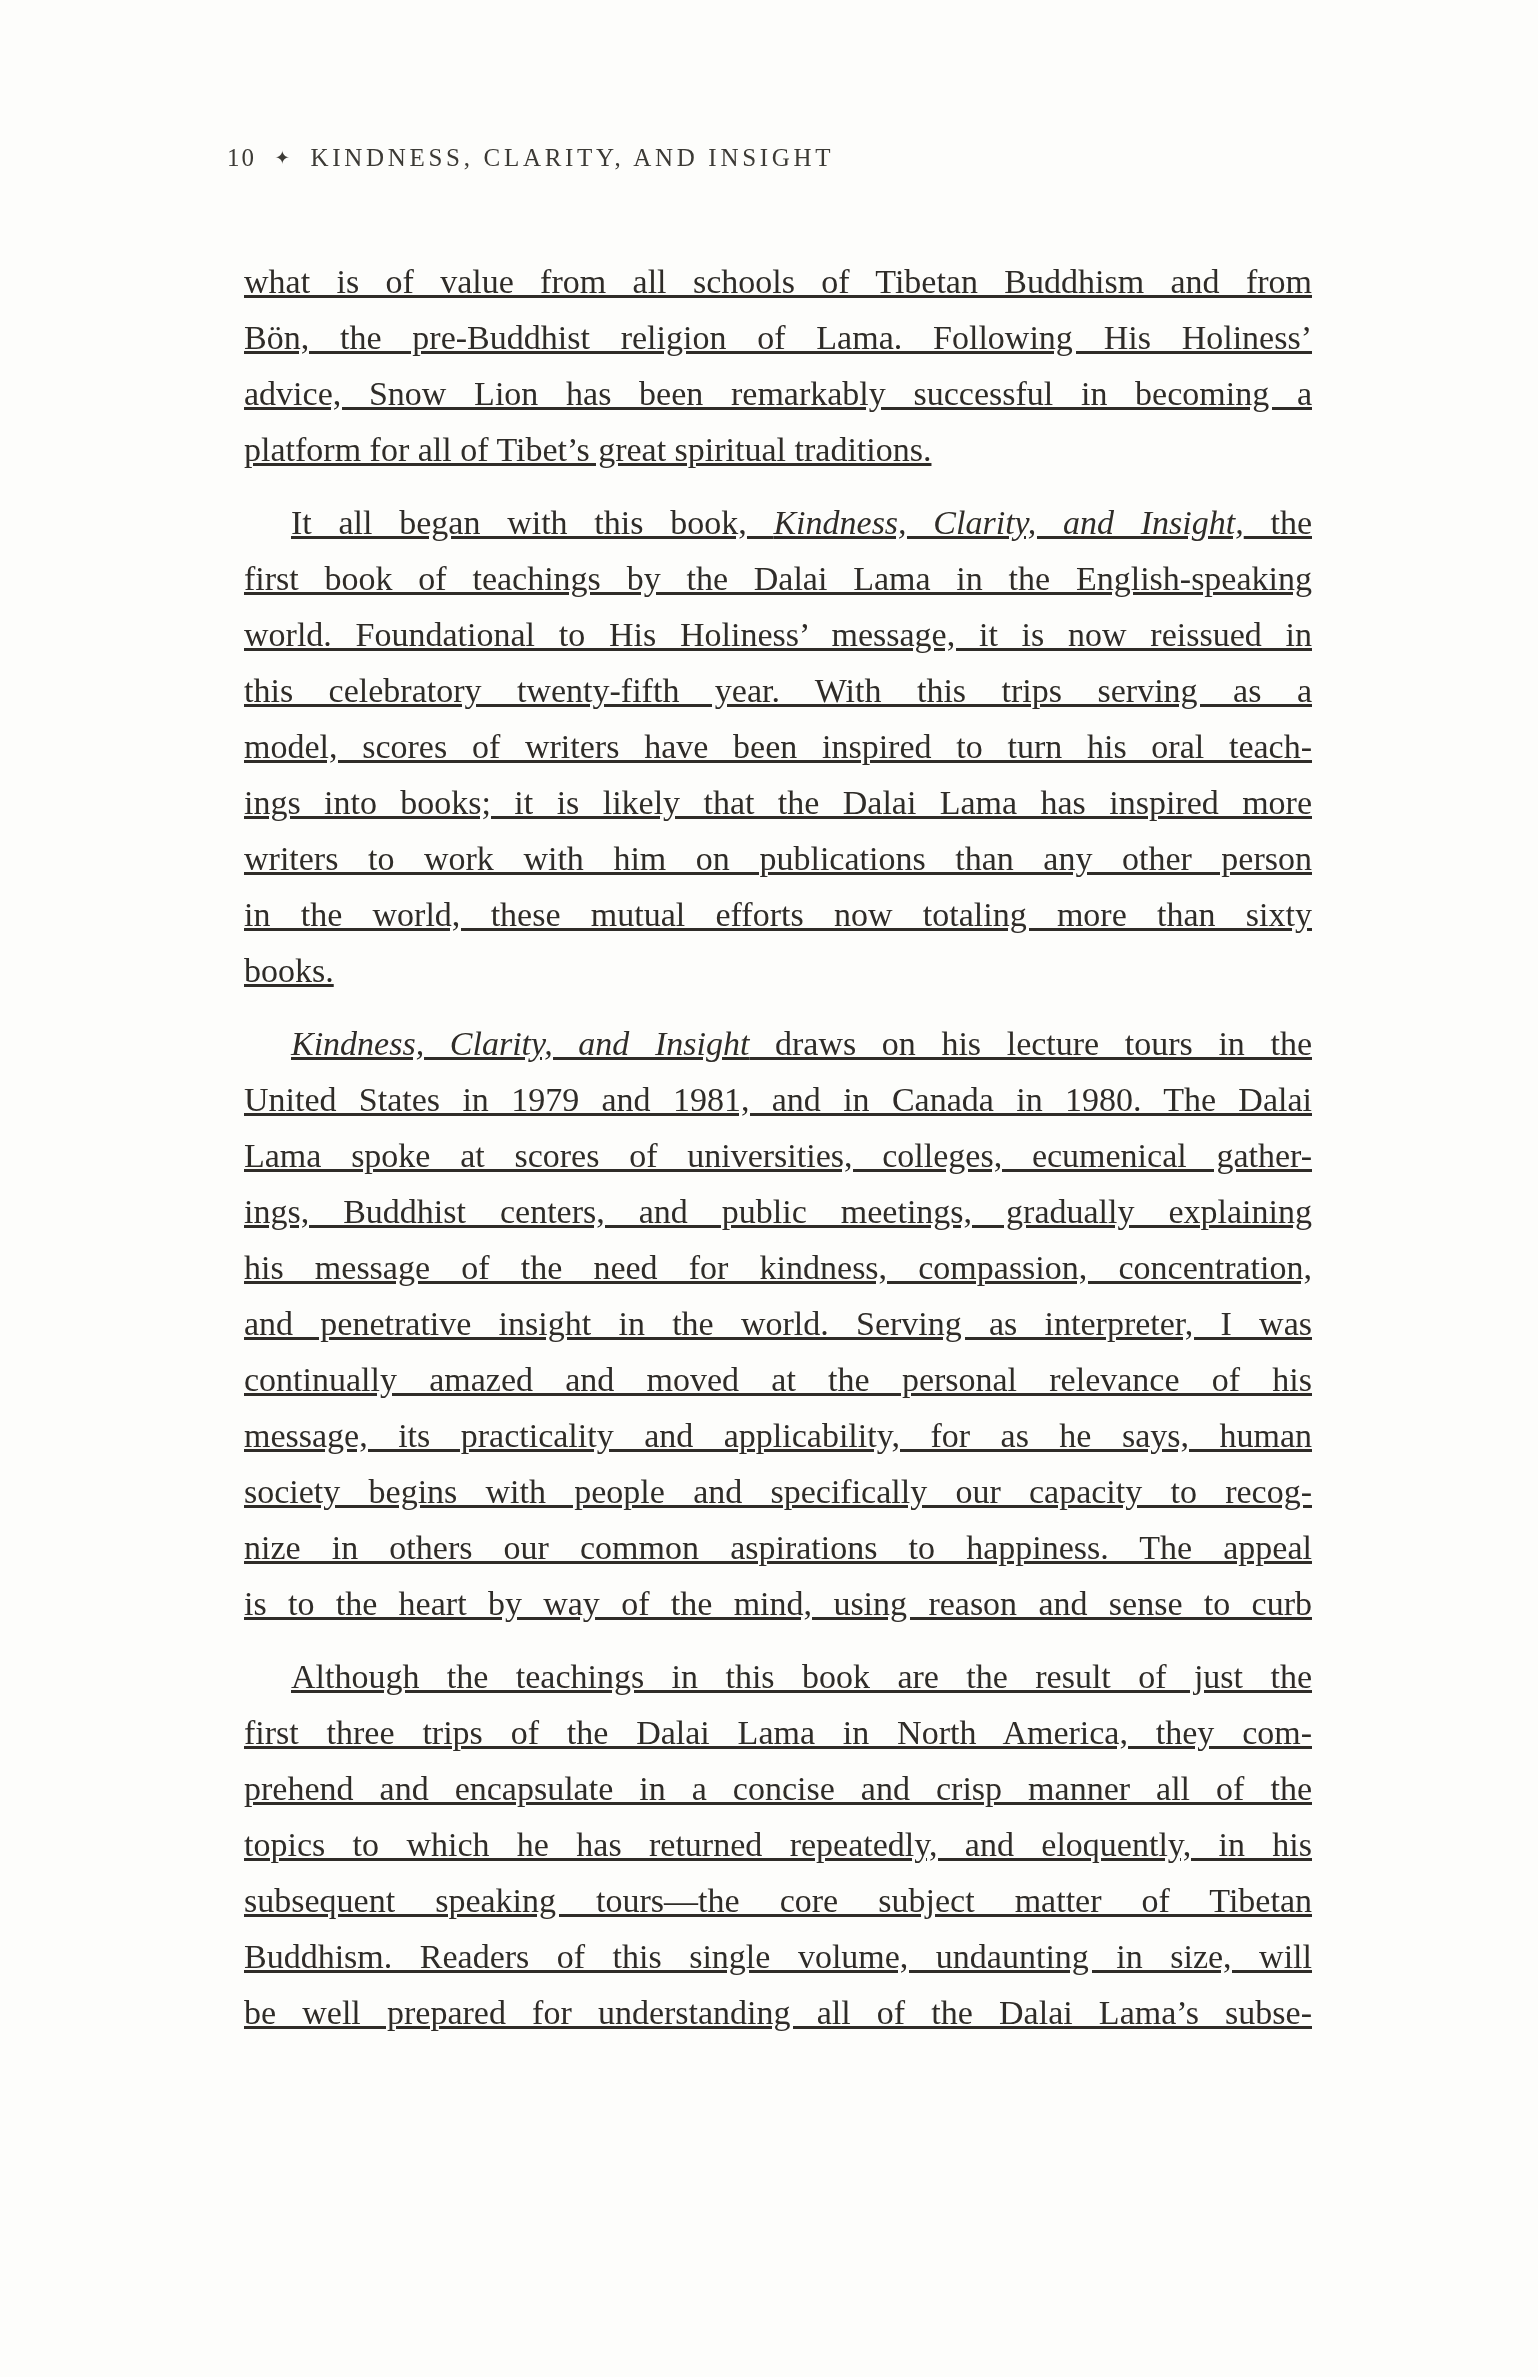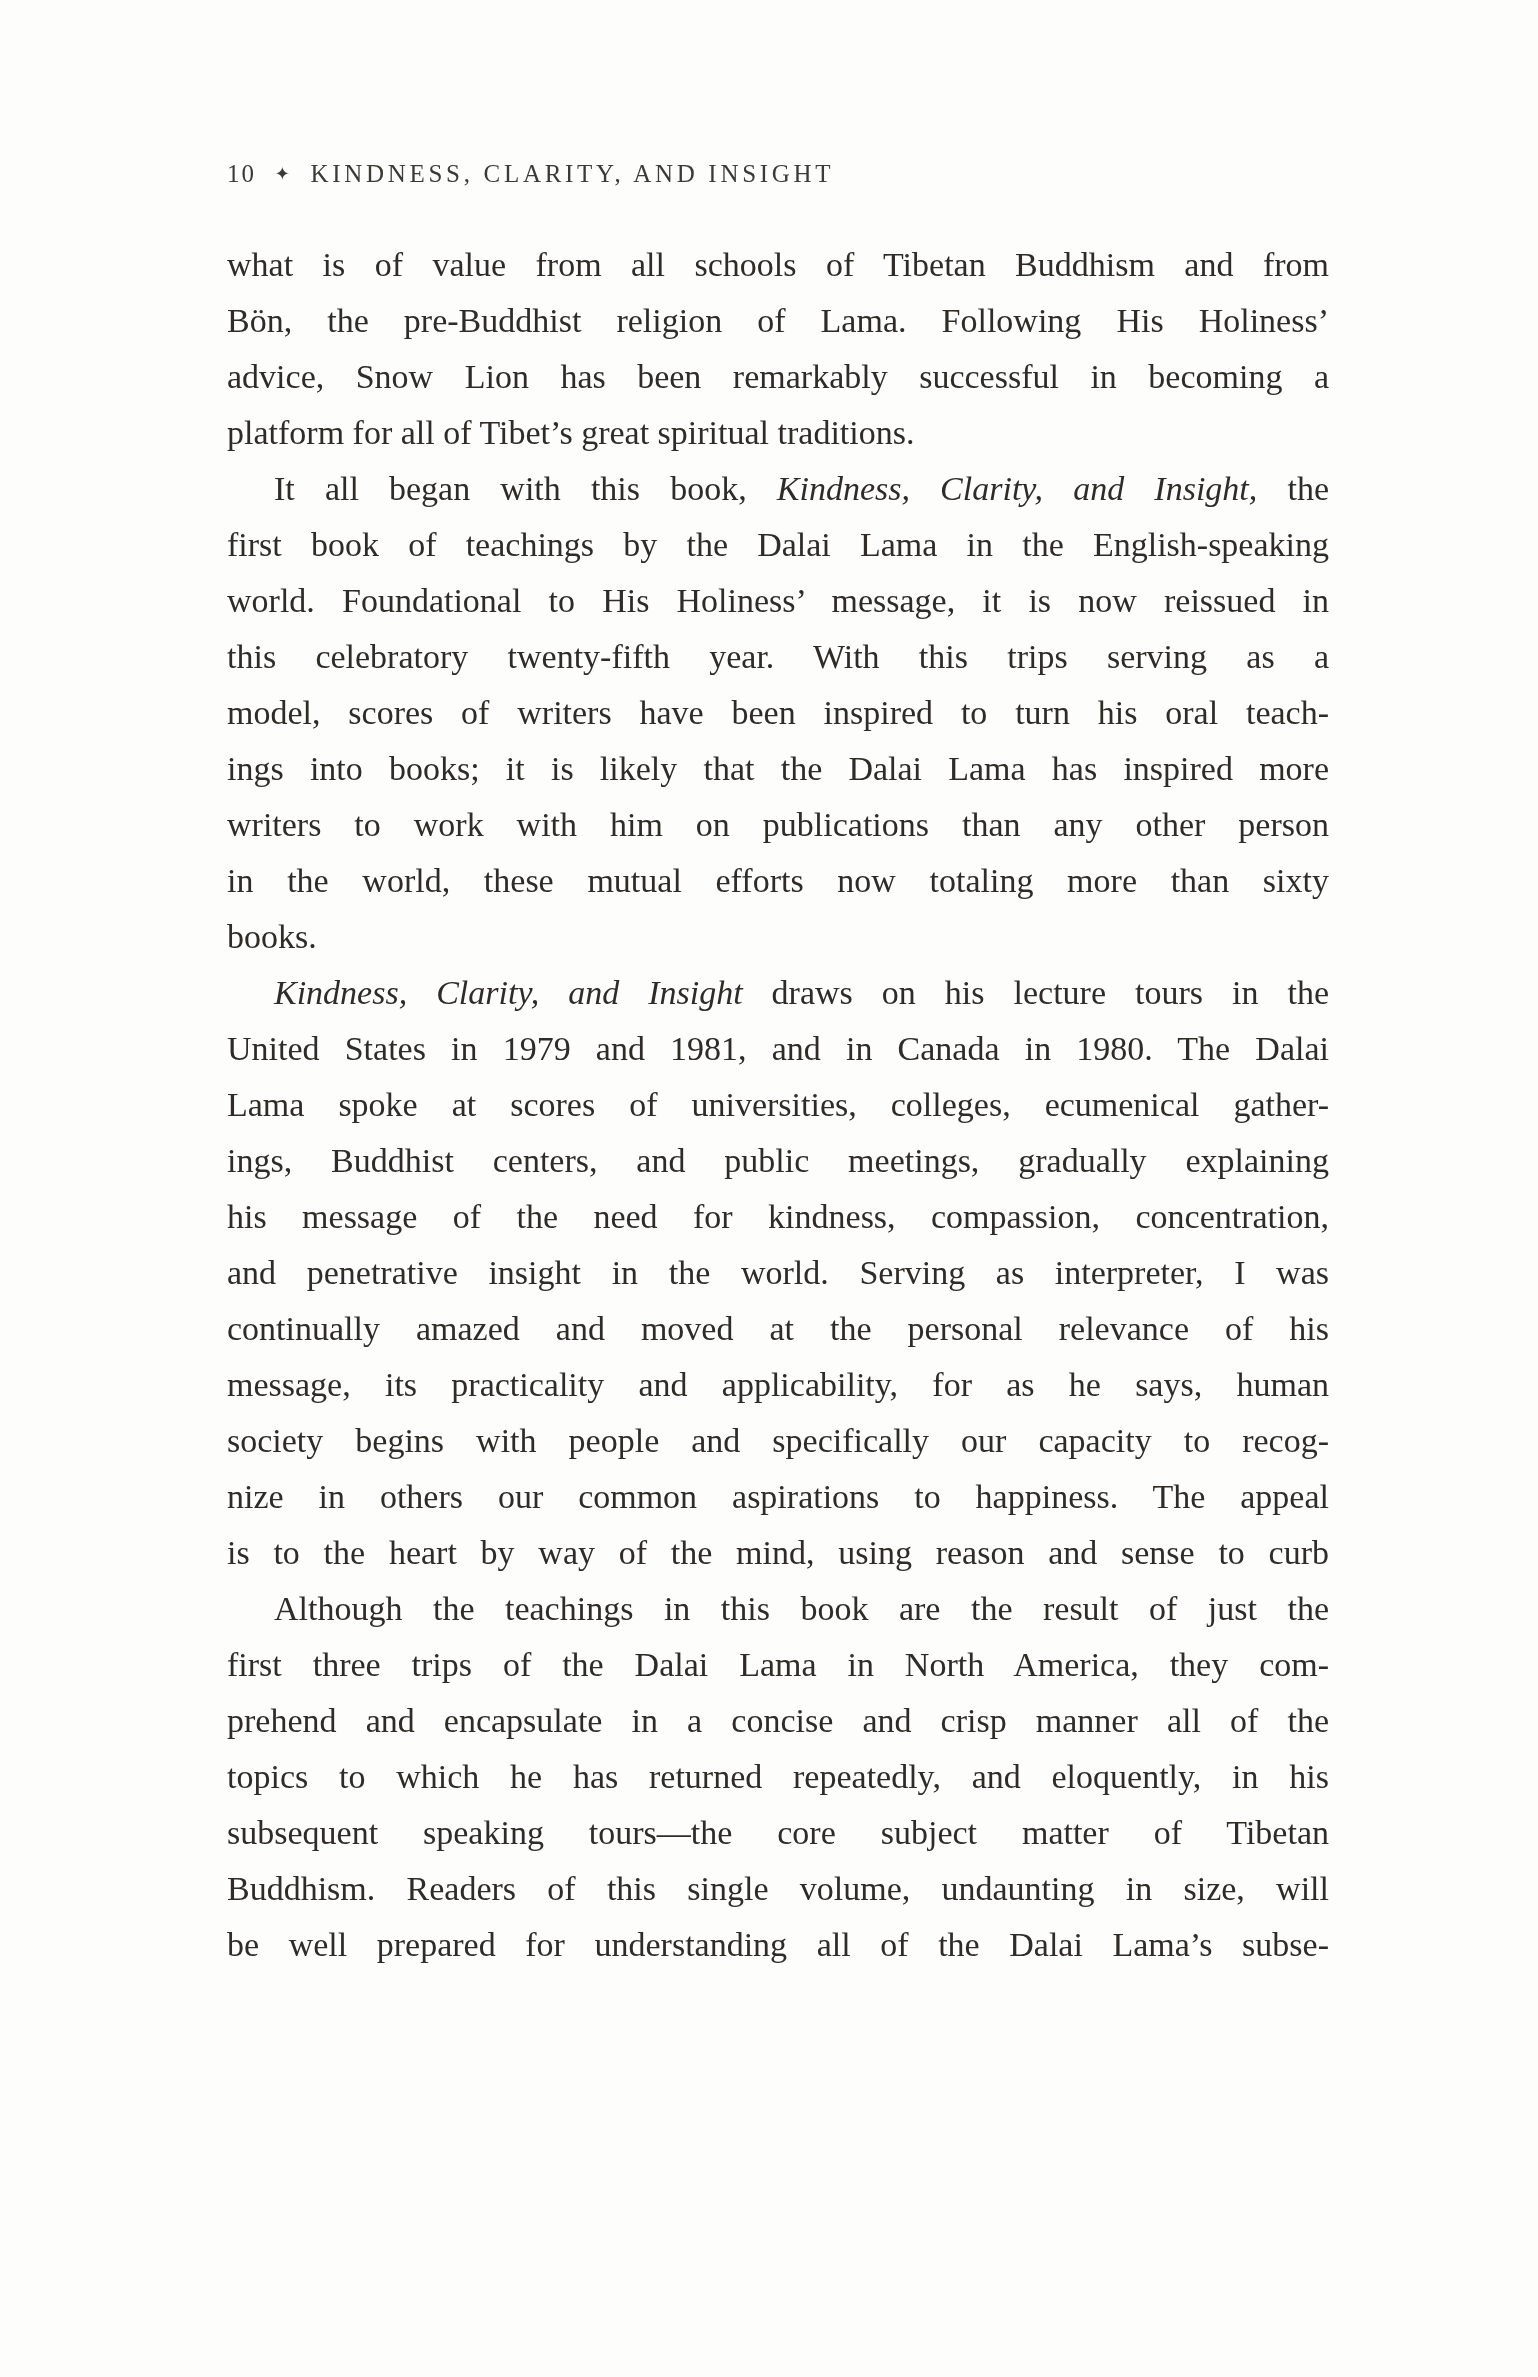--- a/index.html
+++ b/index.html
@@ -12,21 +12,21 @@
     width: 1538px;
     height: 2377px;
     background: #fdfdfb;
     font-family: "Liberation Serif", "DejaVu Serif", serif;
     color: #2f2c28;
     overflow: hidden;
   }
   .running-header {
     position: absolute;
     left: 227px;
-    top: 160px;
+    top: 144px;
     display: flex;
     align-items: baseline;
     font-size: 25px;
     letter-spacing: 3.7px;
     color: #3c3a35;
     white-space: nowrap;
   }
   .running-header .pagenum {
     letter-spacing: 1.9px;
   }
@@ -38,21 +38,21 @@
     letter-spacing: 0;
   }
   .textblock {
     position: absolute;
     left: 227px;
     top: 237px;
     width: 1102px;
     font-size: 34px;
     line-height: 56px;
   }
-  .para { margin: 0; }
+  .para { margin: 17px; text-decoration: underline; }
   .line {
     text-align: justify;
     text-align-last: justify;
     white-space: normal;
   }
   .line.last {
     text-align-last: left;
   }
   .line.first {
     text-indent: 47px;

